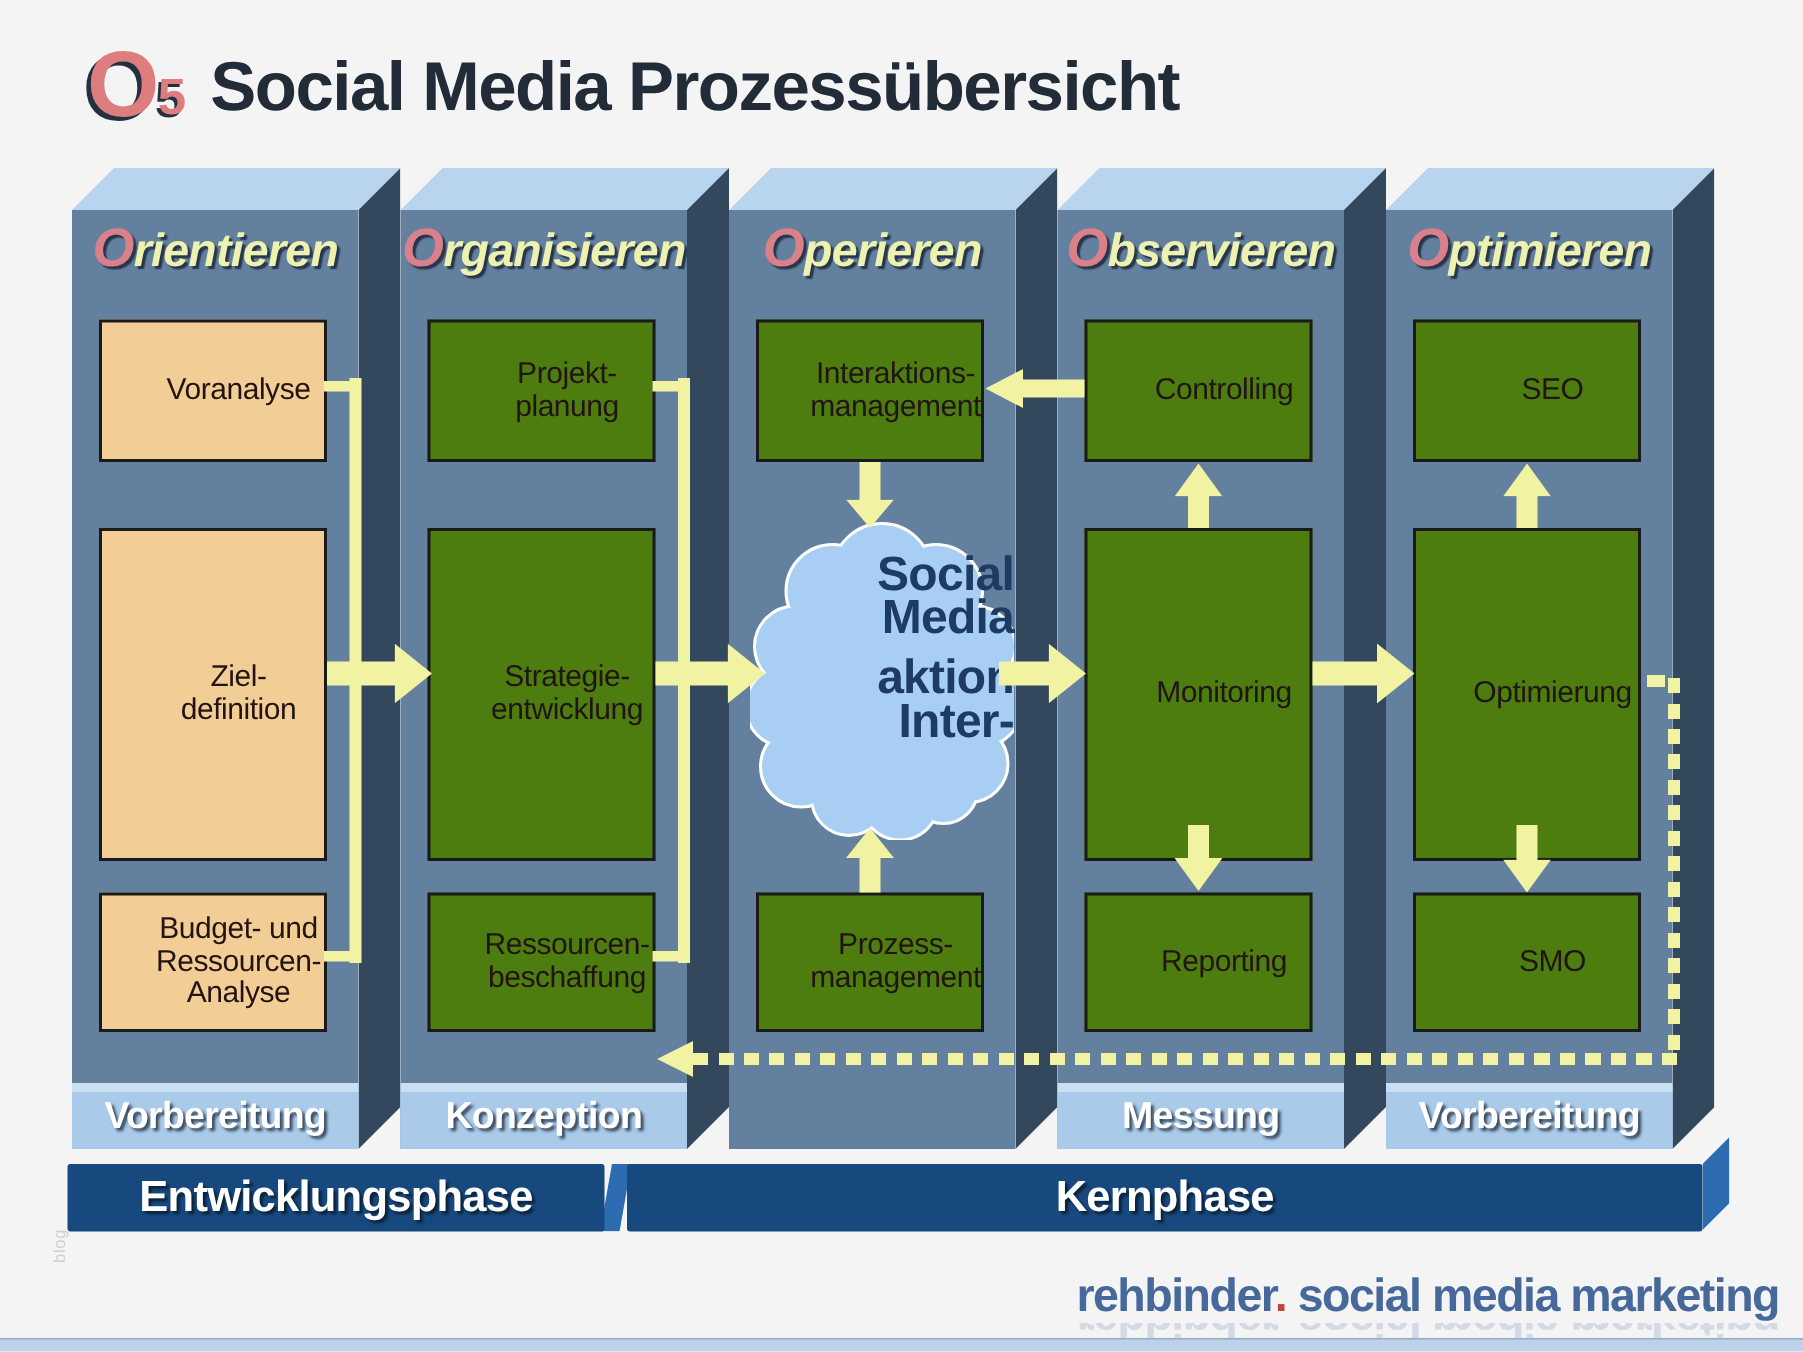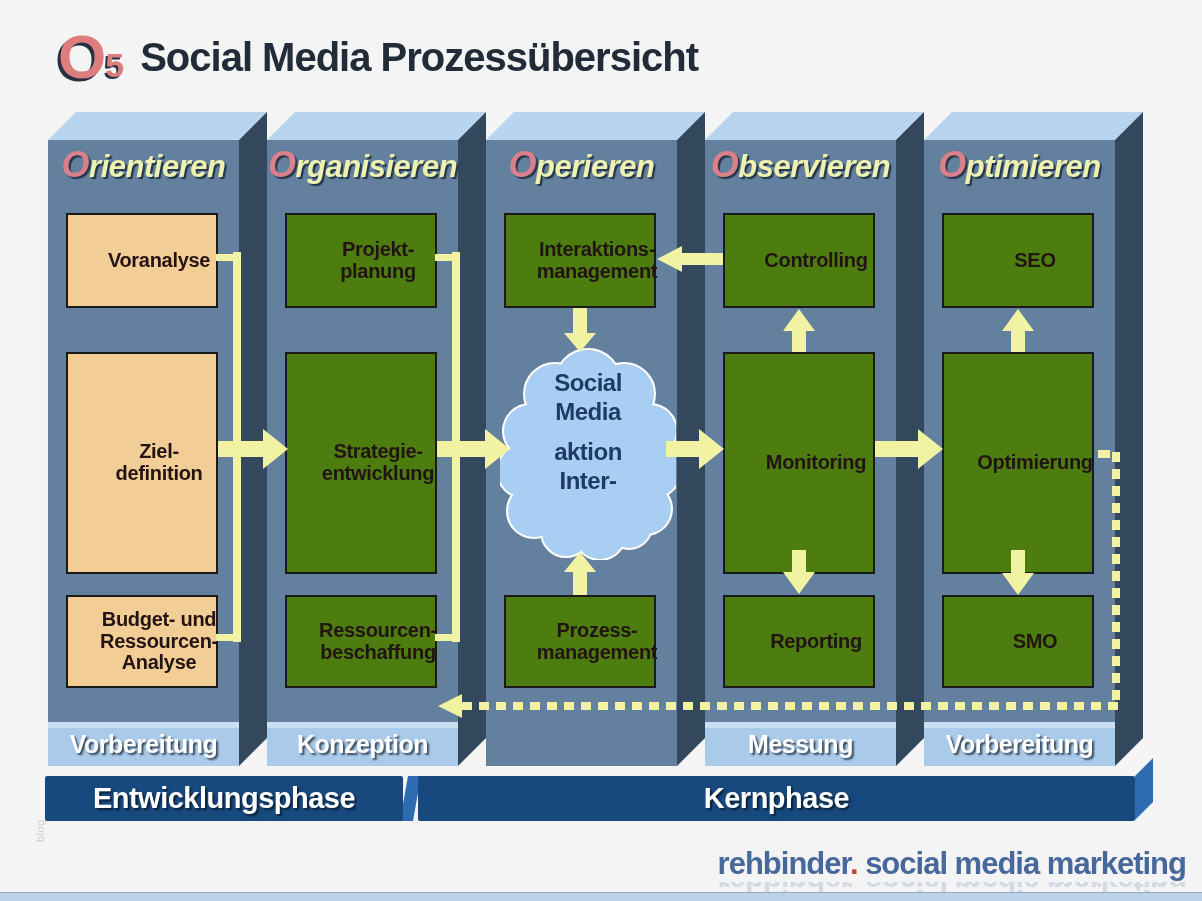--- a/index.html
+++ b/index.html
@@ -6,52 +6,52 @@
   .canvas{
     position:relative;width:1202px;height:901px;background:#f4f4f5;
     font-family:"Liberation Sans","DejaVu Sans",sans-serif;overflow:hidden;
   }
   
   .title-row{position:absolute;left:58px;top:18px;height:80px;display:flex;align-items:flex-start;}
   .logo-o{font-size:62px;font-weight:bold;color:#dd7d7d;line-height:78px;
           text-shadow:-3px 3px 0 #243040;letter-spacing:-2px;}
   .logo-sub{font-size:34px;font-weight:bold;color:#dd7d7d;line-height:78px;
           text-shadow:-2px 2px 0 #243040;align-self:flex-end;margin:0 0 -6px 1px;}
-  .title-text{font-size:40px;font-weight:bold;color:#222b38;line-height:78px;
+  .title-text{font-size:46px;font-weight:bold;color:#222b38;line-height:78px;
           letter-spacing:-1px;margin-left:16px;}
   
   .col{position:absolute;top:112px;width:219px;height:654px;}
   .col-top{position:absolute;left:0;top:0;width:219px;height:28px;background:#b8d4ee;
           clip-path:polygon(28px 0,219px 0,191px 28px,0 28px);}
   .col-side{position:absolute;left:191px;top:0;width:28px;height:654px;background:#33475d;
           clip-path:polygon(28px 0,28px 626px,0 654px,0 28px);}
   .col-face{position:absolute;left:0;top:28px;width:191px;height:626px;background:#64809f;}
   .col-header{position:absolute;left:0;top:4px;width:100%;text-align:center;
           font-size:31px;font-weight:bold;letter-spacing:-0.5px;
           text-shadow:2px 2px 1px #27354a;font-style:italic;}
   .hdr-initial{color:#d9808a;font-size:36px;}
   .hdr-rest{color:#eef2b0;}
   .pbox{position:absolute;left:18px;width:152px;border:2px solid #1a1a1a;box-sizing:border-box;
         display:flex;align-items:center;justify-content:center;text-align:center;
-        font-weight:bold;font-size:20px;line-height:1.08;color:#231414;
+        font-weight:normal;font-size:20px;line-height:1.08;color:#231414;
         white-space:pre-line;letter-spacing:-0.3px;padding-left:34px;}
   .tan{background:#f3cd96;}
   .salmon{background:#4d7c0f;}
   .box-top{top:73px;height:95px;}
   .box-mid{top:212px;height:222px;}
   .box-bot{top:455px;height:93px;}
   .band{position:absolute;left:0;top:582px;width:191px;height:44px;background:#a9cae9;
         box-shadow:inset 0 6px 0 rgba(255,255,255,0.4);
         display:flex;align-items:center;justify-content:center;
         font-size:25px;font-weight:bold;color:#ffffff;letter-spacing:-0.5px;
         text-shadow:2px 2px 2px #3a4a5e;}
   
   .cloud-wrap{position:absolute;left:500px;top:346px;width:176px;height:214px;z-index:4;}
-  .cloud-text{position:absolute;left:500px;top:368px;width:176px;z-index:5;text-align:center;
-        font-weight:bold;font-size:24px;line-height:29px;color:#1d3b63;letter-spacing:-0.5px;}
+  .cloud-text{position:absolute;left:500px;top:368px;width:176px;z-index:5;text-align:right;
+        font-weight:bold;font-size:32px;line-height:29px;color:#1d3b63;letter-spacing:-0.5px;}
   .cloud-gap{height:11px;}
   
   .arr{position:absolute;background:#f1f3a2;z-index:6;}
   .tri{position:absolute;background:#f1f3a2;z-index:6;}
   .tri-r{clip-path:polygon(0 0,100% 50%,0 100%);}
   .tri-l{clip-path:polygon(100% 0,0 50%,100% 100%);}
   .tri-u{clip-path:polygon(50% 0,100% 100%,0 100%);}
   .tri-d{clip-path:polygon(0 0,100% 0,50% 100%);}
   .dash-h{position:absolute;z-index:7;height:8px;
         background:repeating-linear-gradient(90deg,#f1f3a2 0 10px,transparent 10px 17px);}

